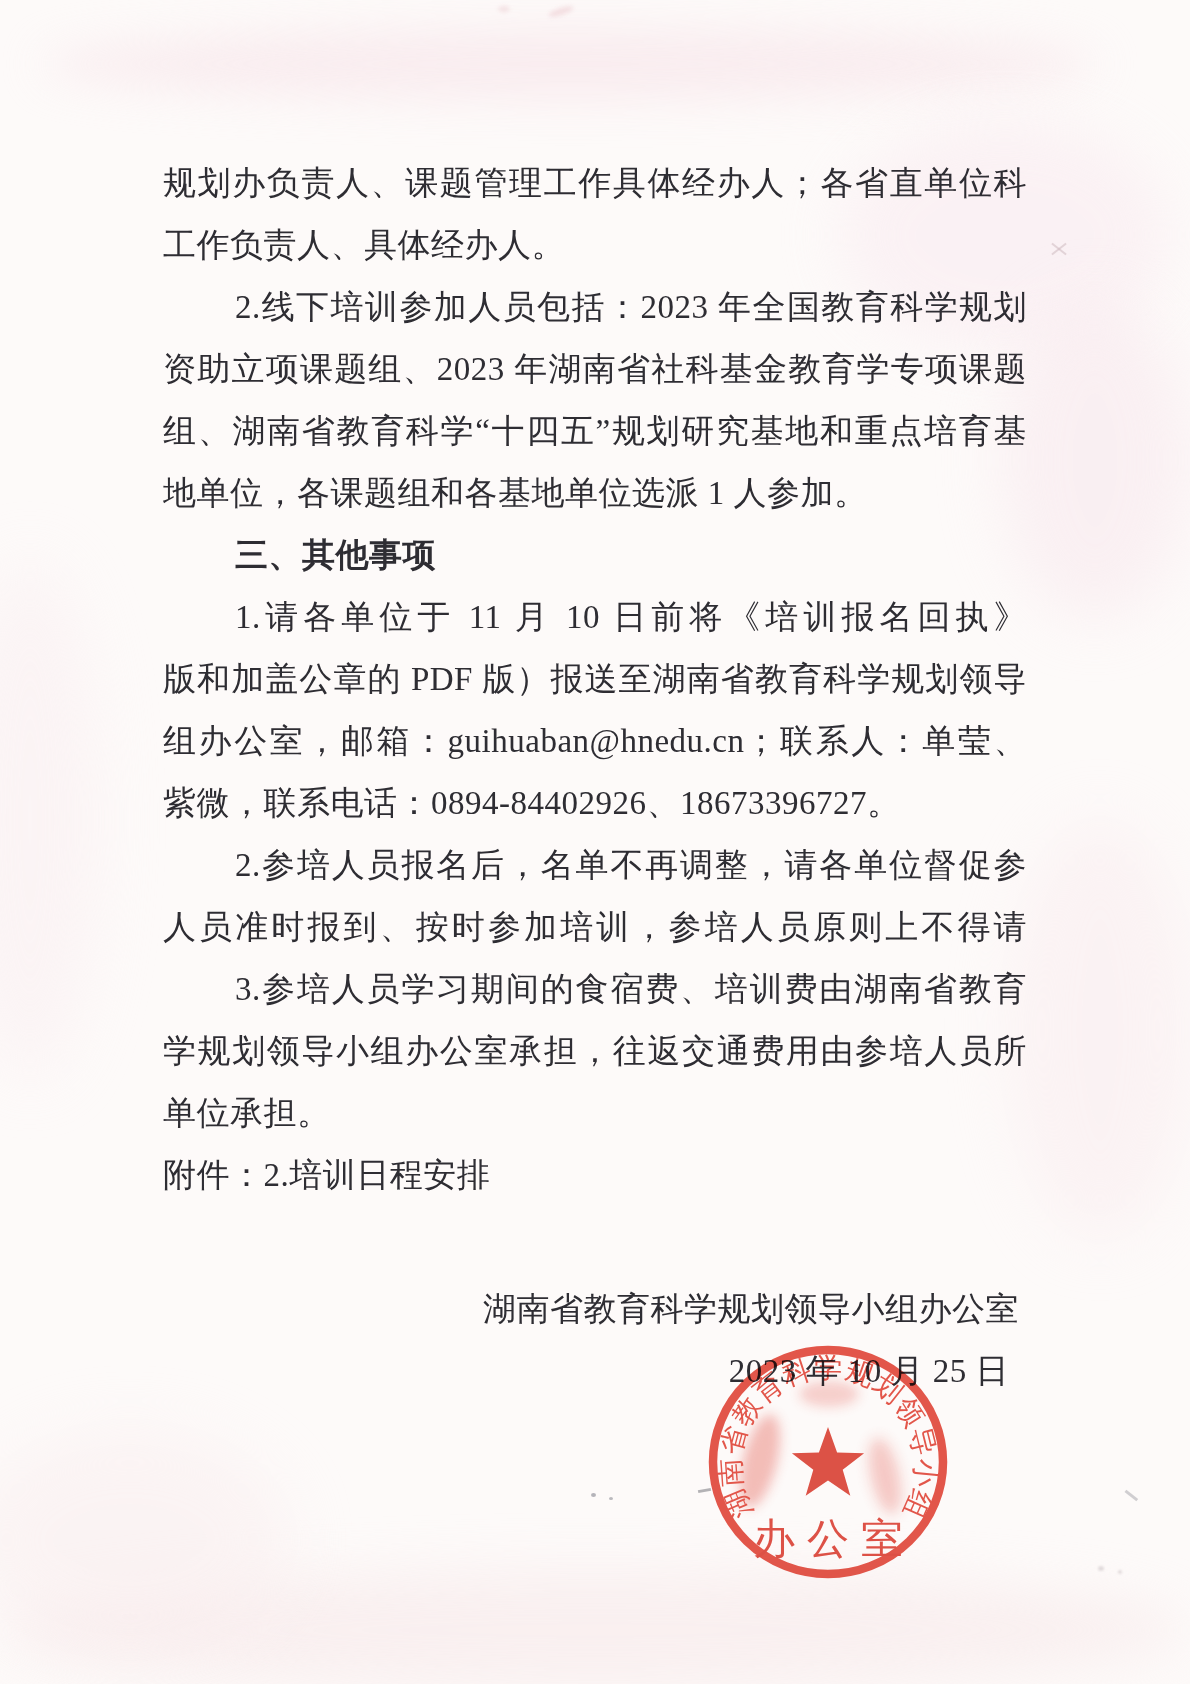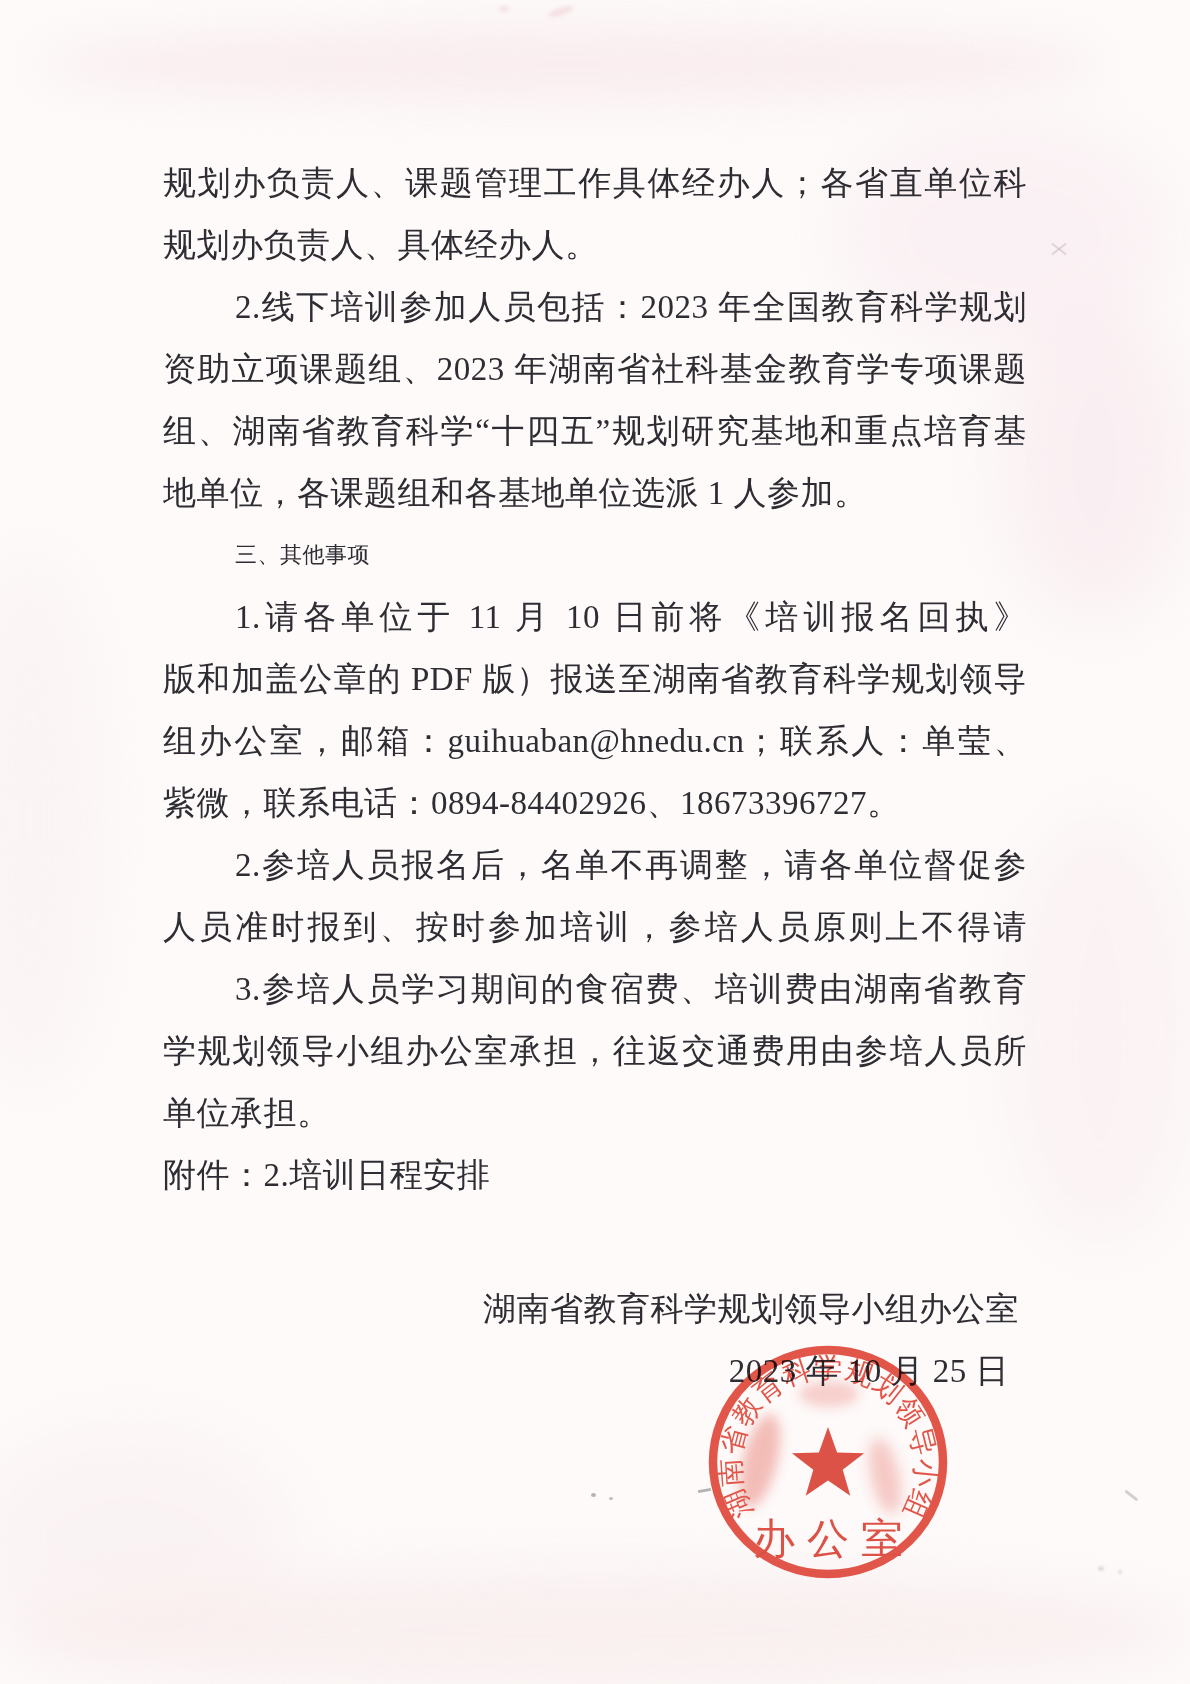--- a/index.html
+++ b/index.html
@@ -23,21 +23,21 @@
 
   .content{position:absolute;left:163px;top:152px;width:864px;z-index:2;}
   .ln{
     height:62px;line-height:62px;font-size:33px;
     overflow:hidden;white-space:normal;
     letter-spacing:.5px;
   }
   .fill{text-align:justify;text-align-last:justify;text-justify:inter-ideograph;}
   .indent{padding-left:72px;}
   .att2{padding-left:100px;}
-  .bold{font-weight:normal;font-family:"Liberation Sans","DejaVu Sans",sans-serif;font-size:22px;}
+  .bold{font-weight:bold;font-family:"Liberation Sans","DejaVu Sans",sans-serif;font-size:33px;}
   .sig{margin-top:72px;text-align:right;padding-right:8px;}
   .date{text-align:right;padding-right:18px;}
 
   
   .seal{
     position:absolute;left:703px;top:1341px;width:250px;height:244px;
     z-index:3;mix-blend-mode:multiply;opacity:.92;
   }
   .seal .smudge{position:absolute;background:#e4554a;border-radius:50%;pointer-events:none;}
   .sm1{left:40px;top:72px;width:34px;height:96px;filter:blur(6px);opacity:.4;transform:rotate(14deg);}
@@ -65,21 +65,21 @@
   <div class="blob b1"></div>
   <div class="blob b2"></div>
   <div class="blob b3"></div>
   <div class="blob b4"></div>
   <div class="blob b5"></div>
   <div class="blob b6"></div>
   <div class="blob b7"></div>
 
   <div class="content">
     <div class="ln fill">规划办负责人、课题管理工作具体经办人；各省直单位科研</div>
-    <div class="ln">规划办负责人、具体经办人。</div>
+    <div class="ln">工作负责人、具体经办人。</div>
     <div class="ln fill indent">2.线下培训参加人员包括：2023 年全国教育科学规划立</div>
     <div class="ln fill">资助立项课题组、2023 年湖南省社科基金教育学专项课题</div>
     <div class="ln fill">组、湖南省教育科学“十四五”规划研究基地和重点培育基</div>
     <div class="ln">地单位，各课题组和各基地单位选派 1 人参加。</div>
     <div class="ln bold indent">三、其他事项</div>
     <div class="ln fill indent">1.请各单位于 11 月 10 日前将《培训报名回执》（word</div>
     <div class="ln fill">版和加盖公章的 PDF 版）报送至湖南省教育科学规划领导小</div>
     <div class="ln fill">组办公室，邮箱：guihuaban@hnedu.cn；联系人：单莹、唐</div>
     <div class="ln">紫微，联系电话：0894-84402926、18673396727。</div>
     <div class="ln fill indent">2.参培人员报名后，名单不再调整，请各单位督促参加</div>

